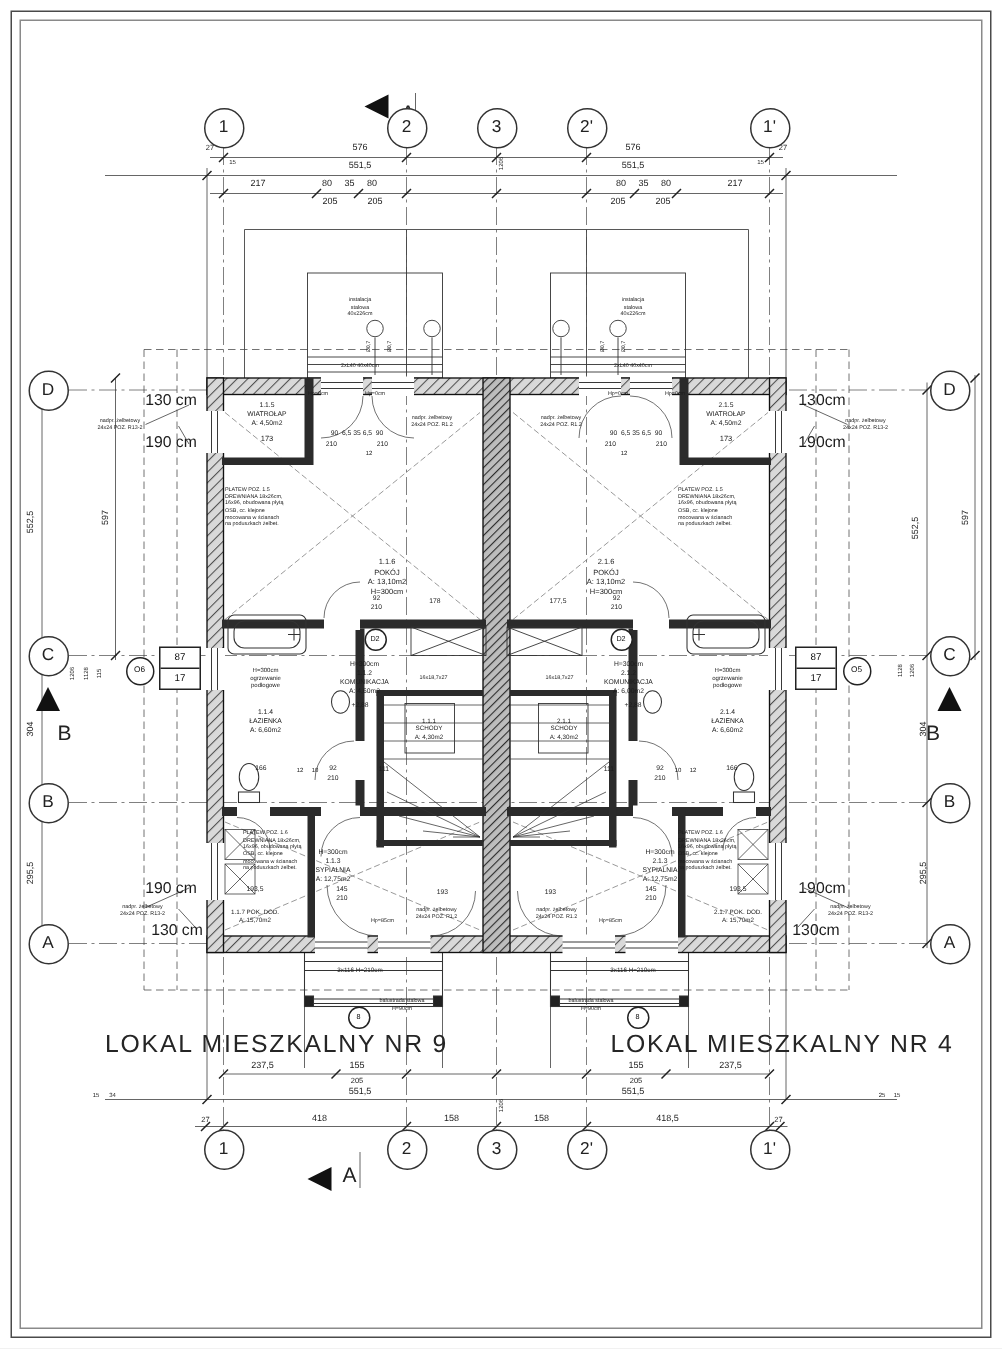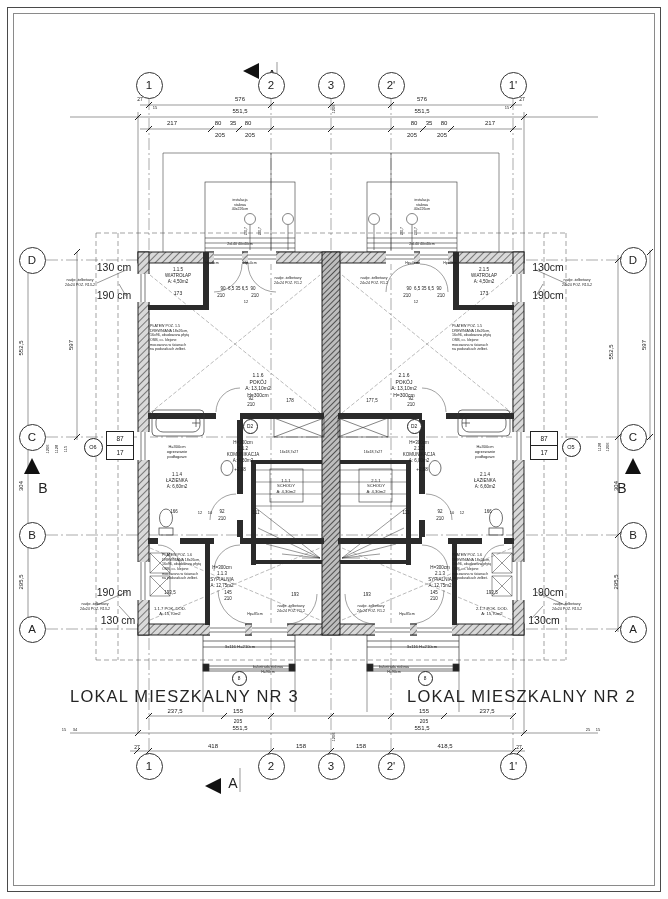--- a/index.html
+++ b/index.html
@@ -245,22 +245,22 @@
       </g>
 
       <g fill="#111">
         <polygon points="243,71 259,63 259,79"></polygon>
         <polygon points="205,786 221,778 221,794"></polygon>
         <polygon points="24,474 40,474 32,458"></polygon>
         <polygon points="625,474 641,474 633,458"></polygon>
       </g>
     </svg>
 
-    <div class="title" style="left:70px;top:687px;">LOKAL MIESZKALNY NR 3</div>
-    <div class="title" style="left:407px;top:687px;">LOKAL MIESZKALNY  NR 2</div>
+    <div class="title" style="left:70px;top:687px;">LOKAL MIESZKALNY NR 9</div>
+    <div class="title" style="left:407px;top:687px;">LOKAL MIESZKALNY  NR 4</div>
   <div class="lbl" style="font-size: 6px; left: 240px; top: 100px;">576</div>
       <div class="lbl" style="font-size: 6px; left: 422px; top: 100px;">576</div>
       <div class="lbl" style="font-size: 6px; left: 240px; top: 112px;">551,5</div>
       <div class="lbl" style="font-size: 6px; left: 422px; top: 112px;">551,5</div>
       <div class="lbl" style="font-size: 5px; left: 140px; top: 99px;">27</div>
       <div class="lbl" style="font-size: 4px; left: 155px; top: 108px;">15</div>
       <div class="lbl" style="font-size: 4px; transform: translate(-50%, -50%) rotate(-90deg); left: 334px; top: 109px;">1206</div>
       <div class="lbl" style="font-size: 4px; left: 507px; top: 108px;">15</div>
       <div class="lbl" style="font-size: 5px; left: 522px; top: 99px;">27</div>
       <div class="lbl" style="font-size: 6px; left: 172px; top: 124px;">217</div>

